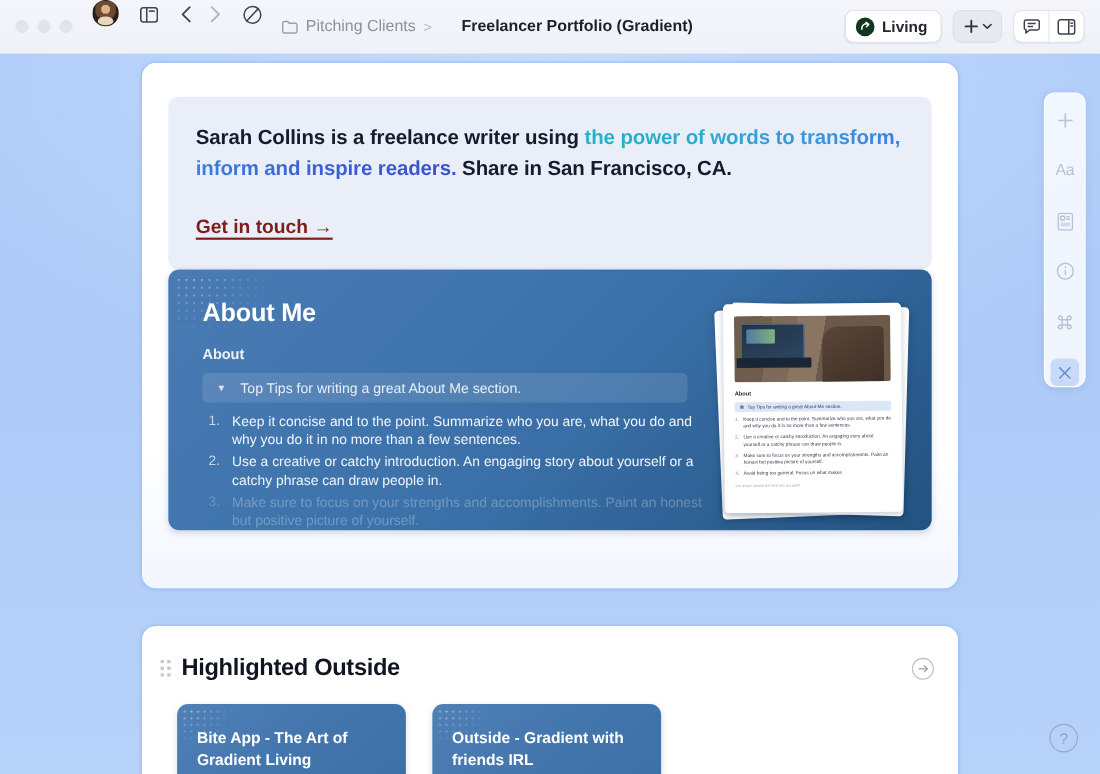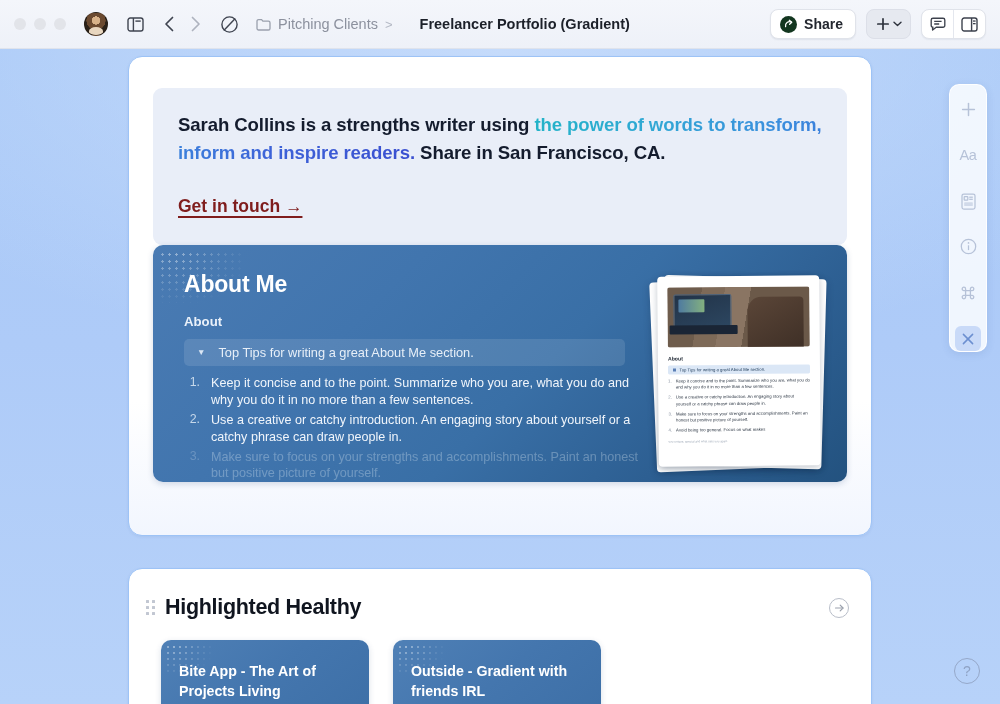--- a/index.html
+++ b/index.html
@@ -21,21 +21,20 @@
 
   
   .toolbar {
     position: absolute;
     top: 0; left: 0;
     width: 1000px;
     height: 49px;
     background: linear-gradient(180deg, #f4f6fb 0%, #eef1f8 100%);
     border-bottom: 1px solid #dfe3ec;
     display: flex;
-    align-items: center;
     padding: 0 14px;
     z-index: 40;
   }
 
   .traffic-lights { display: flex; gap: 8px; align-items: center; margin-right: 18px; }
   .tl { width: 12px; height: 12px; border-radius: 50%; background: #e2e4e9; }
 
   .avatar {
     width: 24px; height: 24px; border-radius: 50%;
     background: radial-gradient(circle at 50% 34%, #d8b289 0 22%, #6b4a30 23% 52%, #2b2118 53% 100%);
@@ -409,21 +408,21 @@
 
     <div class="toolbar-right">
 
       <div class="share-btn">
         <span class="share-ico">
           <svg width="11" height="11" viewBox="0 0 11 11" fill="none" stroke="#fff" stroke-width="1.3" stroke-linecap="round" stroke-linejoin="round">
             <path d="M2.6 7.6A4 4 0 0 1 8.4 3.2"></path>
             <polyline points="6.3,1.3 8.8,3.2 6.6,5.3"></polyline>
           </svg>
         </span>
-        <span>Share</span>
+        <span>Living</span>
       </div>
 
       <div class="plus-btn">
         <svg width="14" height="14" viewBox="0 0 14 14" fill="none" stroke="currentColor" stroke-width="1.7" stroke-linecap="round">
           <line x1="7" y1="1.8" x2="7" y2="12.2"></line>
             <line x1="1.8" y1="7" x2="12.2" y2="7"></line>
         </svg>
         <svg width="9" height="6" viewBox="0 0 9 6" fill="none" stroke="currentColor" stroke-width="1.4" stroke-linecap="round" stroke-linejoin="round">
           <polyline points="1,1.3 4.5,4.6 8,1.3"></polyline>
         </svg>
@@ -449,21 +448,21 @@
       </div>
     </div>
   </div>
 
   <div class="canvas">
 
     <div class="doc-block block-hero">
 
       <div class="hero-card">
         <div class="hero-text">
-          <span>Sarah Collins is a strengths writer using </span><span class="grad-words">the power of words to transform, inform and inspire readers.</span><span> Share in San Francisco, CA.</span>
+          <span>Sarah Collins is a freelance writer using </span><span class="grad-words">the power of words to transform, inform and inspire readers.</span><span> Share in San Francisco, CA.</span>
         </div>
         <a class="hero-link">Get in touch →</a>
       </div>
 
       <div class="about-card">
         <div class="dots-deco"></div>
 
         <div class="about-inner">
           <div class="about-title">About Me</div>
           <div class="about-sub">About</div>
@@ -530,33 +529,33 @@
     <div class="doc-block block-projects">
       <div class="proj-head">
         <div class="drag-handle">
           <i></i>
             <i></i>
             <i></i>
             <i></i>
             <i></i>
             <i></i>
         </div>
-        <div class="proj-title">Highlighted Healthy</div>
+        <div class="proj-title">Highlighted Outside</div>
         <div class="arrow-circle">
           <svg width="11" height="10" viewBox="0 0 11 10" fill="none" stroke="currentColor" stroke-width="1.2" stroke-linecap="round" stroke-linejoin="round">
             <line x1="1.5" y1="5" x2="9" y2="5"></line>
               <polyline points="6.2,2.2 9,5 6.2,7.8"></polyline>
           </svg>
         </div>
       </div>
 
       <div class="proj-grid">
         <div class="proj-card">
           <div class="dots-deco"></div>
-          <div class="proj-name">Bite App - The Art of Projects Living</div>
+          <div class="proj-name">Bite App - The Art of Gradient Living</div>
 
         </div>
 
         <div class="proj-card">
           <div class="dots-deco"></div>
           <div class="proj-name">Outside - Gradient with friends IRL</div>
 
         </div>
       </div>
     </div>

